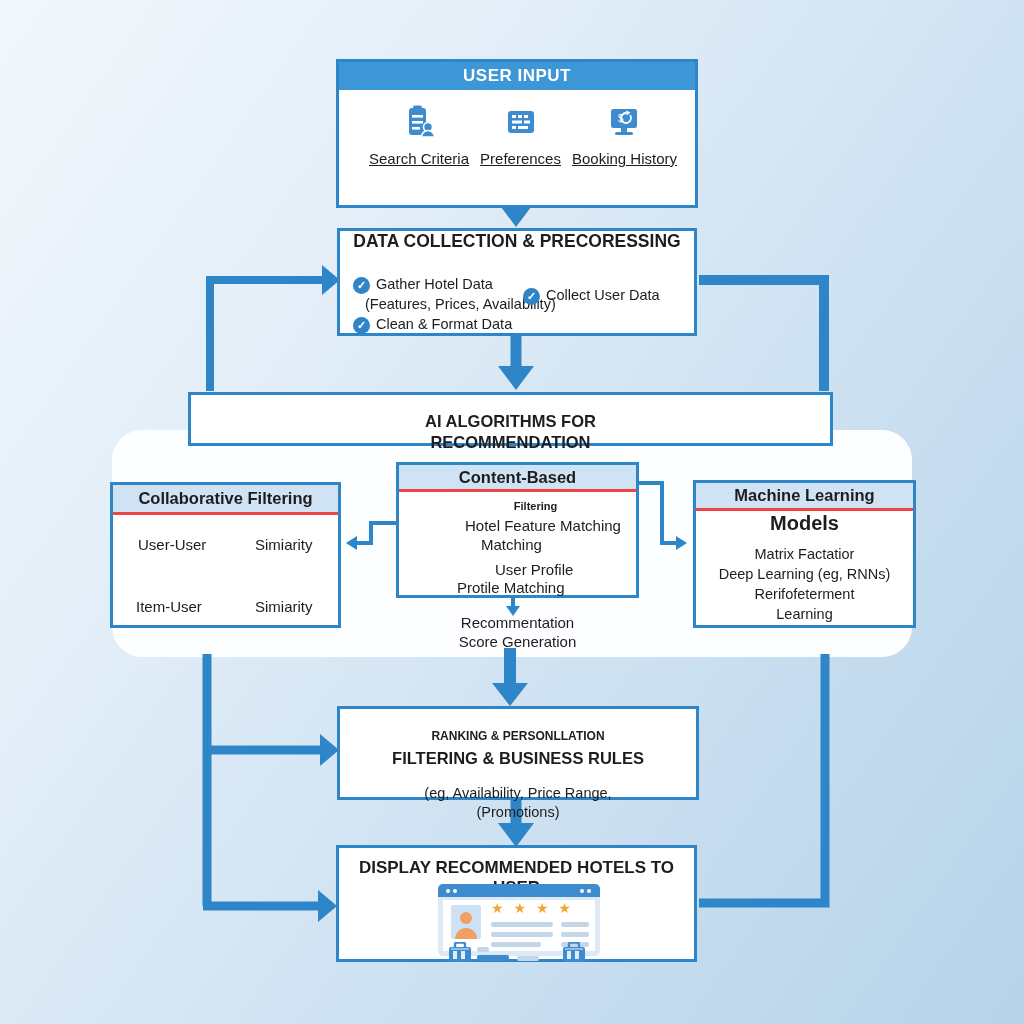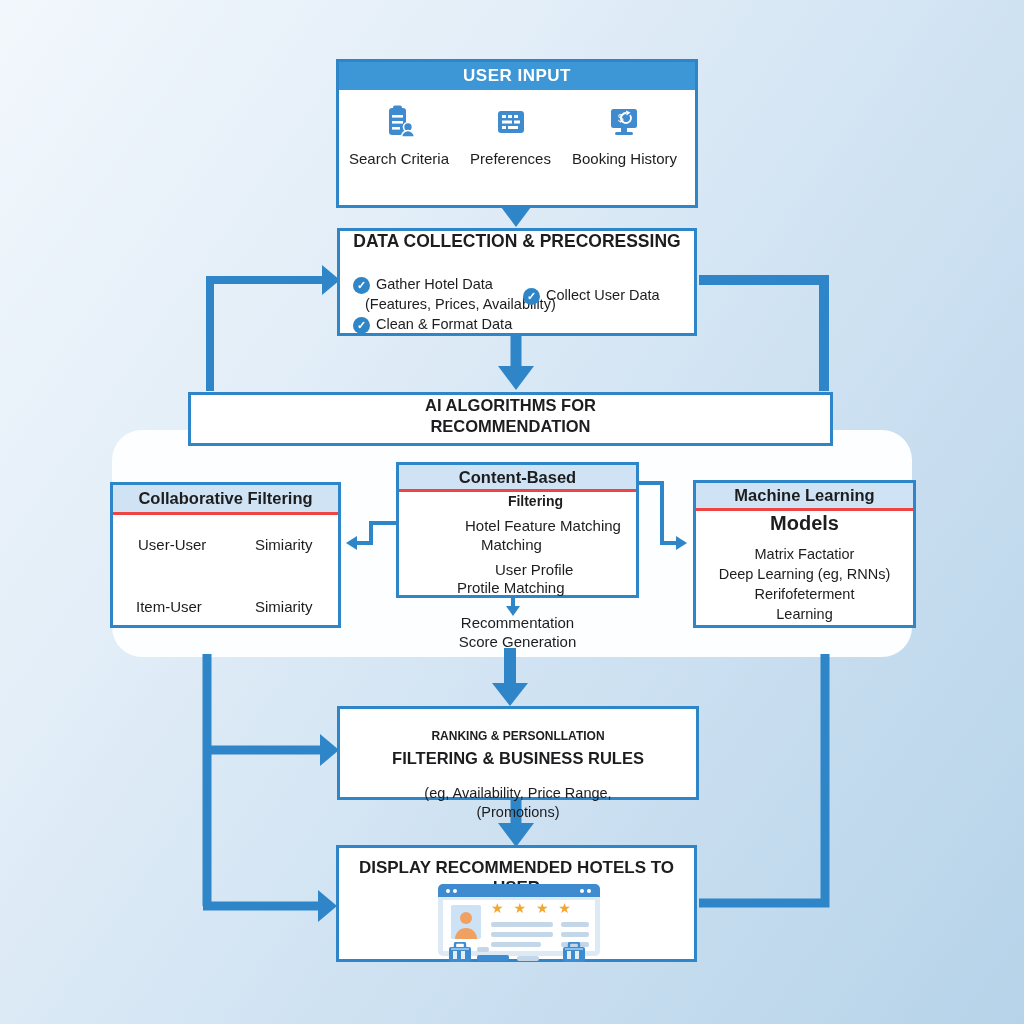--- a/index.html
+++ b/index.html
@@ -11,21 +11,21 @@
   .hdr-solid{background:#3d96d6;color:#ffffff;font-weight:bold;text-align:center;
              font-size:17px;line-height:28px;height:28px;letter-spacing:.5px;}
   .hdr-light{background:#cfe3f4;border-bottom:3px solid #ef4444;font-weight:bold;text-align:center;
              font-size:16.5px;color:#1d1d1f;}
   .ttl{font-weight:bold;text-align:center;}
   .abs{position:absolute;}
   .svg-overlay{position:absolute;left:0;top:0;width:1024px;height:1024px;pointer-events:none;}
   .chk{display:inline-block;width:17px;height:17px;border-radius:50%;background:#2e86c8;color:#fff;
        font-size:11px;line-height:17px;text-align:center;vertical-align:middle;margin-right:6px;font-weight:bold;}
   .ui-col{display:flex;flex-direction:column;align-items:center;gap:6px;}
-  .ui-body{display:flex;justify-content:space-between;align-items:center;padding:14px 18px 0 10px;}
+  .ui-body{display:flex;justify-content:space-between;align-items:center;padding:14px 18px 0 30px;text-decoration:underline;}
   .ui-label{font-size:15px;}
   .small-txt{font-size:14.5px;line-height:19px;}
   .mid-txt{font-size:15px;line-height:19px;}
   .mock{position:absolute;background:#dde9f4;border-radius:5px;}
   .mock-bar{position:absolute;left:0;top:0;right:0;height:13px;background:#3f8bd0;border-radius:5px 5px 0 0;}
   .dot{position:absolute;width:4px;height:4px;border-radius:50%;background:#fff;top:5px;}
   .mock-body{position:absolute;left:5px;right:5px;top:16px;bottom:5px;background:#ffffff;}
   .gline{position:absolute;height:5px;border-radius:2px;background:#c4d7e9;}
   .stars{position:absolute;color:#f0a832;font-size:14px;letter-spacing:3px;white-space:nowrap;}
 </style>
@@ -176,37 +176,37 @@
     <div class="abs small-txt" style="left:25px;top:64px;">(Features, Prices, Availability)</div>
     <div class="abs small-txt" style="left:183px;top:55px;">
       <span class="chk">✓</span><span>Collect User Data</span>
     </div>
     <div class="abs small-txt" style="left:13px;top:84px;">
       <span class="chk">✓</span><span>Clean &amp; Format Data</span>
     </div>
   </div>
 
   <div class="box" style="left:188px;top:392px;width:645px;height:54px;">
-    <div class="ttl" style="font-size:16.5px;line-height:21px;margin-top:0;">
+    <div class="ttl" style="font-size:16.5px;line-height:21px;margin-top:16px;">
       <div>AI ALGORITHMS FOR</div>
       <div>RECOMMENDATION</div>
     </div>
   </div>
 
   <div class="box" style="left:110px;top:482px;width:231px;height:146px;">
     <div class="hdr-light" style="height:27px;line-height:27px;">Collaborative Filtering</div>
     <div class="abs mid-txt" style="left:25px;top:50px;">User-User</div>
     <div class="abs mid-txt" style="left:142px;top:50px;">Simiarity</div>
     <div class="abs mid-txt" style="left:23px;top:112px;">Item-User</div>
     <div class="abs mid-txt" style="left:142px;top:112px;">Simiarity</div>
   </div>
 
   <div class="box" style="left:396px;top:462px;width:243px;height:136px;">
     <div class="hdr-light" style="height:24px;line-height:24px;">Content-Based</div>
-    <div class="ttl" style="font-size:14px;margin-top:1px;padding-left:36px;">Filtering</div>
+    <div class="ttl" style="font-size:11px;margin-top:8px;padding-left:36px;">Filtering</div>
     <div class="abs mid-txt" style="left:66px;top:51px;">Hotel Feature Matching</div>
     <div class="abs mid-txt" style="left:82px;top:70px;">Matching</div>
     <div class="abs mid-txt" style="left:96px;top:95px;">User Profile</div>
     <div class="abs mid-txt" style="left:58px;top:113px;">Protile Matching</div>
   </div>
   <div class="abs mid-txt" style="left:396px;top:613px;width:243px;text-align:center;">
     <div>Recommentation</div>
     <div>Score Generation</div>
   </div>
 

